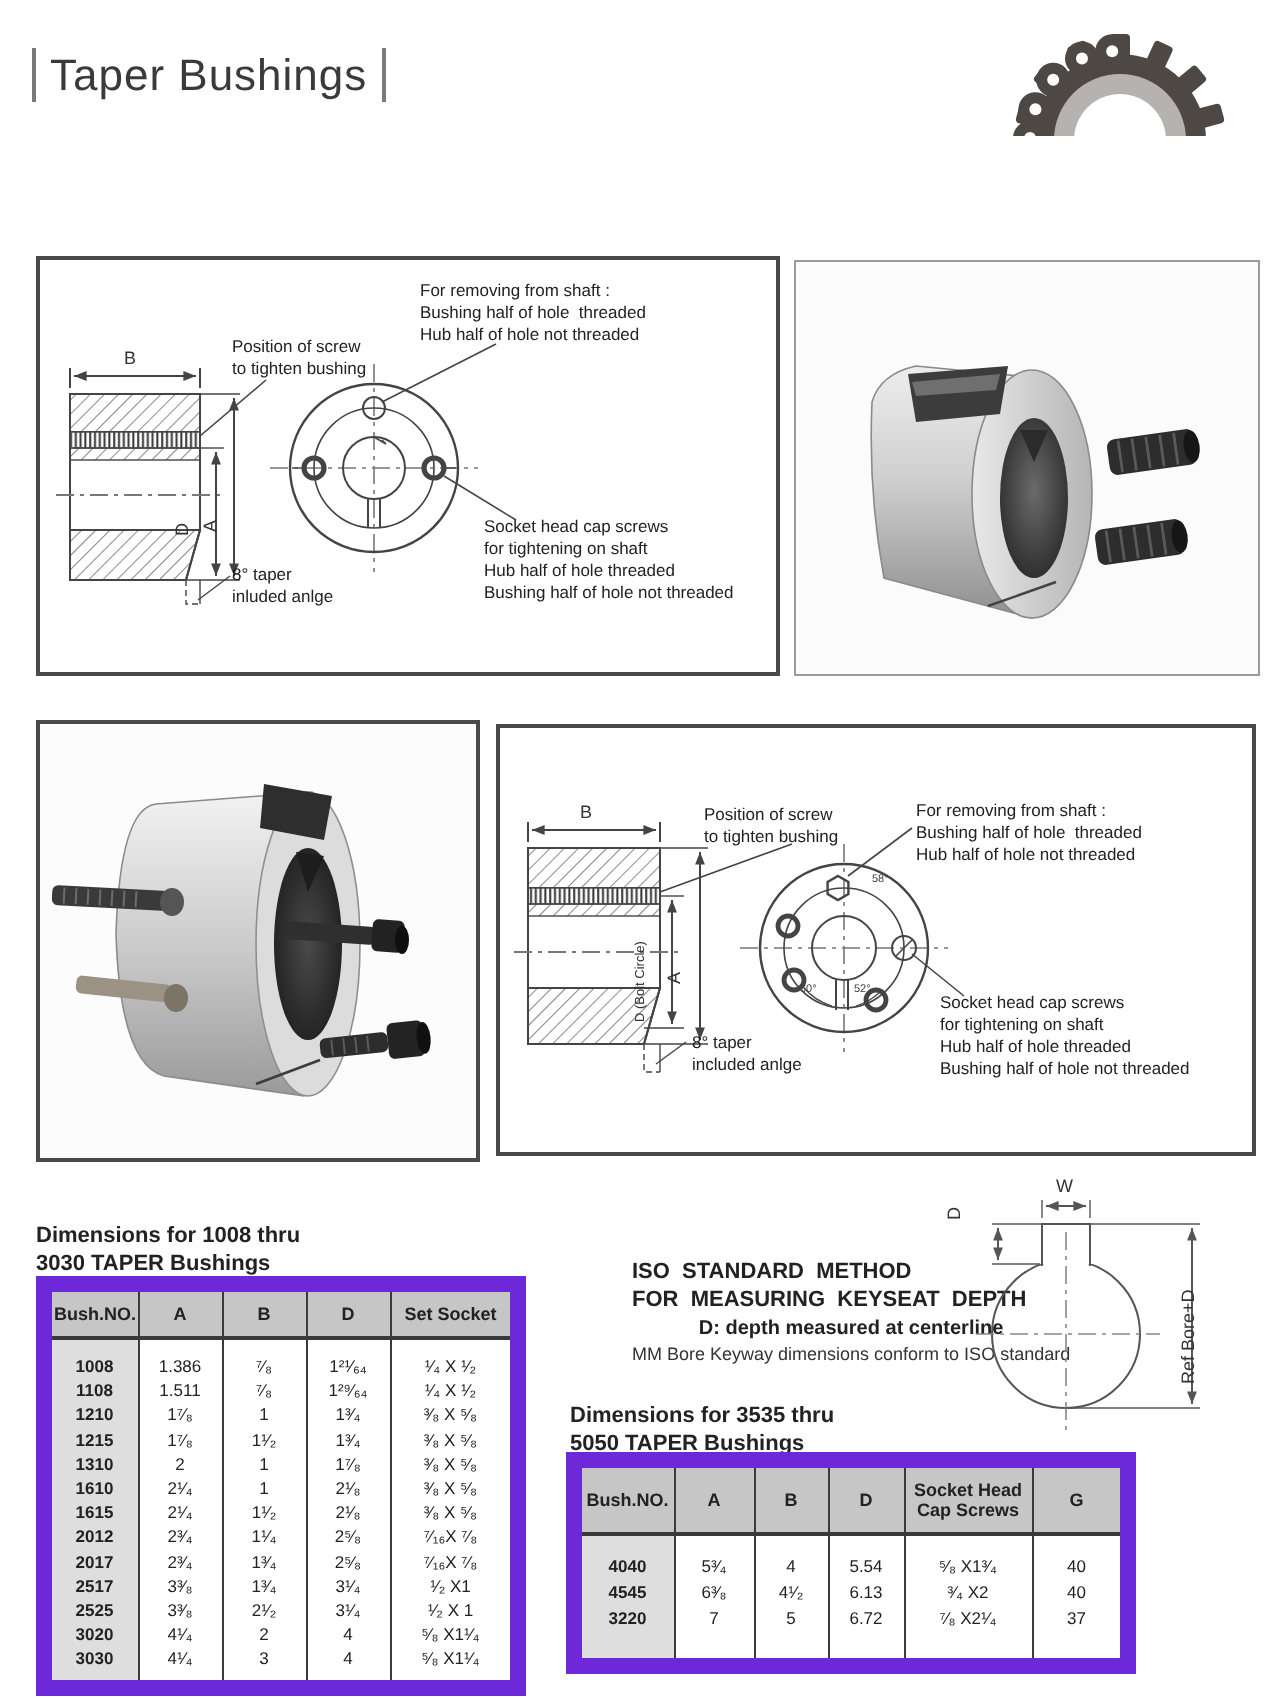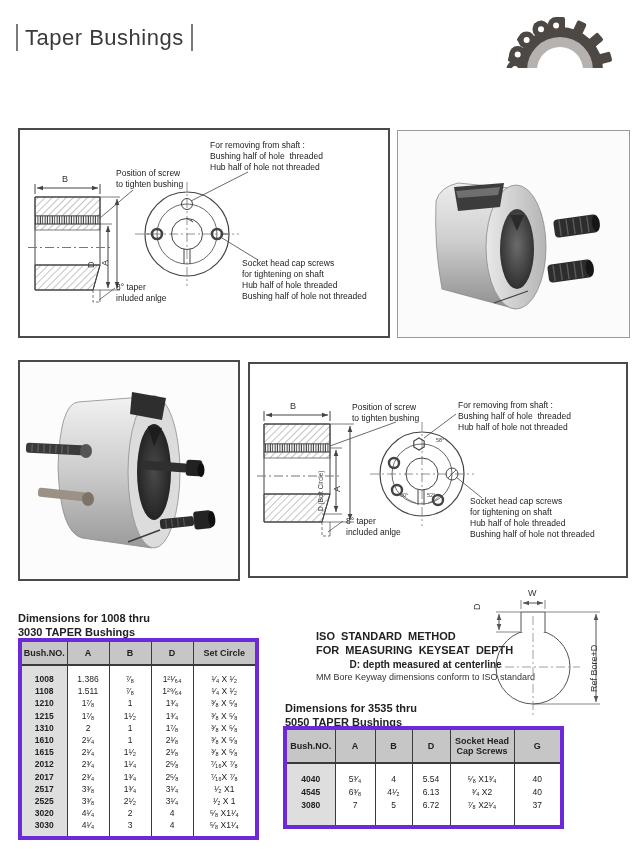--- a/index.html
+++ b/index.html
@@ -32,21 +32,21 @@
   .angle-label { position:absolute; font-size:5.5px; color:#444; }
 
   
   .tbl-title { position:absolute; font-size:11px; font-weight:bold; line-height:1.25; white-space:pre-line; color:#222; }
   .iso-block { position:absolute; left:299px; top:630px;margin-left:17px; }
   .iso-l1,.iso-l2 { font-size:11px; font-weight:bold; white-space:pre; color:#222; line-height:1.25; }
   .iso-l3 { font-size:10px; font-weight:bold; white-space:pre; color:#222; line-height:1.35;text-align:center; }
   .iso-l4 { font-size:9px; white-space:pre; color:#333; margin-top:1px; }
 
   
-  .dim-table { position:absolute; border-collapse:collapse; table-layout:fixed; background:#fff; border:4px solid #6d28d9; }
+  .dim-table { position:absolute; border-collapse:collapse; table-layout:fixed; background:#fff; border:8px solid #6d28d9; }
   .dim-table th {
     background:#c6c6c6; font-size:9px; font-weight:bold; color:#222;
     border-left:1.5px solid #3a3a3a; border-bottom:2px solid #3a3a3a;
     white-space:pre-line; padding:6px 1px; text-align:center;
   }
   .dim-table th:first-child, .dim-table td:first-child { border-left:none; }
   .dim-table td {
     font-size:8.5px; text-align:center; color:#222;
     border-left:1.5px solid #3a3a3a; padding:0 1px; line-height:12.2px;
   }
@@ -394,21 +394,21 @@
       <col style="width:42px">
       <col style="width:42px">
       <col style="width:64px">
     </colgroup>
   <thead>
       <tr>
         <th>Bush.NO.</th>
         <th>A</th>
         <th>B</th>
         <th>D</th>
-        <th>Set Circle</th>
+        <th>Set Socket</th>
       </tr>
     </thead>
   <tbody>
       <tr>
         <td>1008</td>
         <td>1.386</td>
         <td>⁷⁄₈</td>
         <td>1²¹⁄₆₄</td>
         <td>¹⁄₄ X ¹⁄₂</td>
       </tr>
@@ -571,21 +571,21 @@
       </tr>
       <tr>
         <td>4545</td>
         <td>6³⁄₈</td>
         <td>4¹⁄₂</td>
         <td>6.13</td>
         <td>³⁄₄ X2</td>
         <td>40</td>
       </tr>
       <tr>
-        <td>3080</td>
+        <td>3220</td>
         <td>7</td>
         <td>5</td>
         <td>6.72</td>
         <td>⁷⁄₈ X2¹⁄₄</td>
         <td>37</td>
       </tr>
     </tbody>
 </table>
 
 </body></html>

